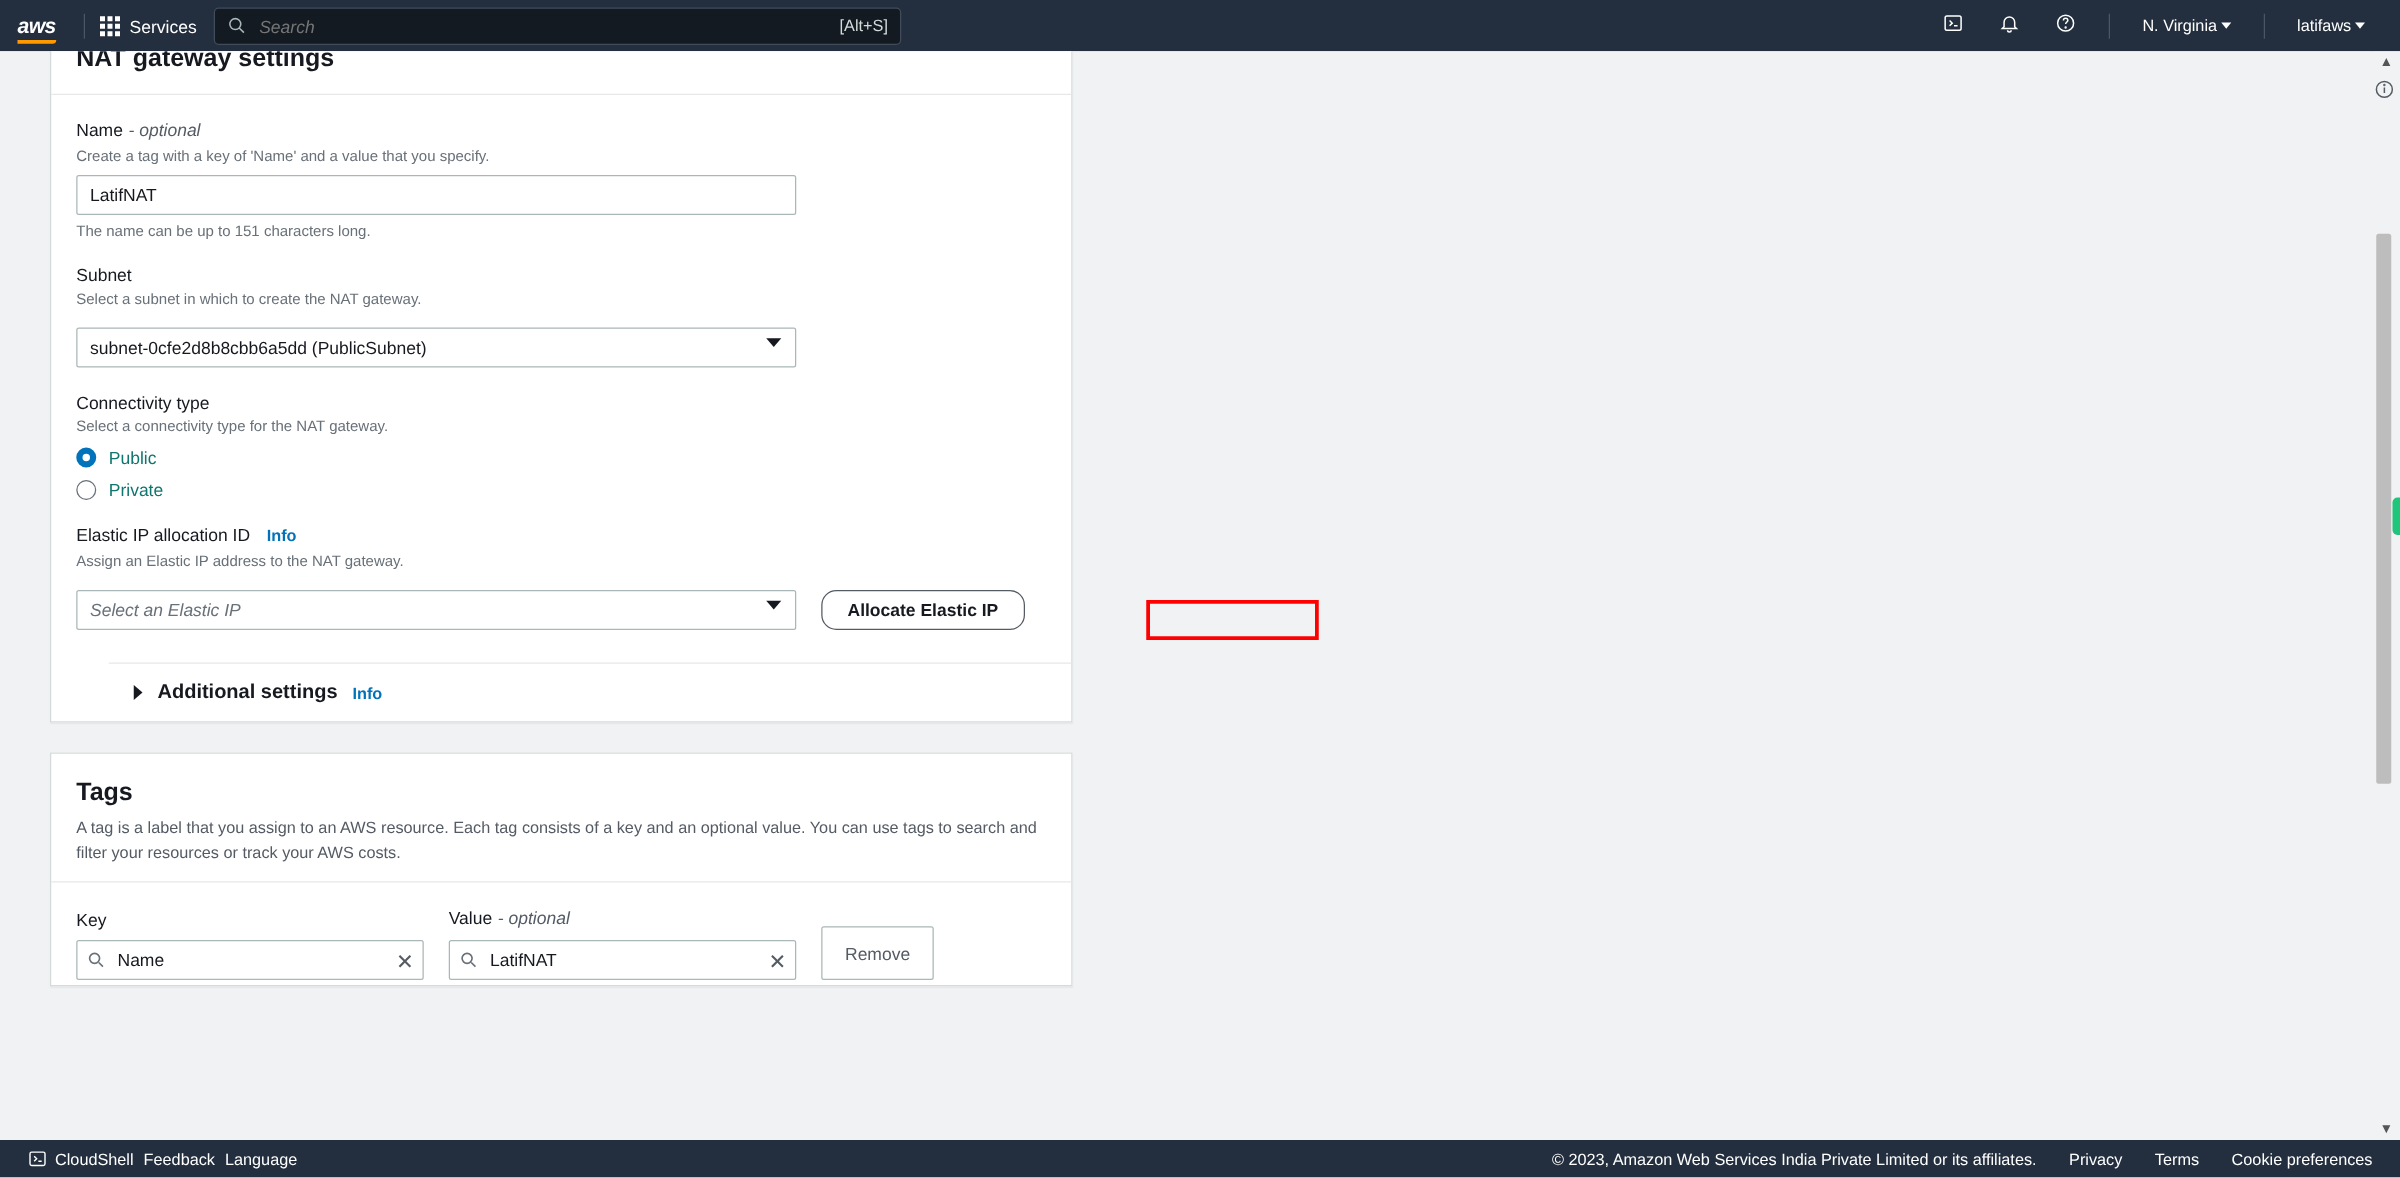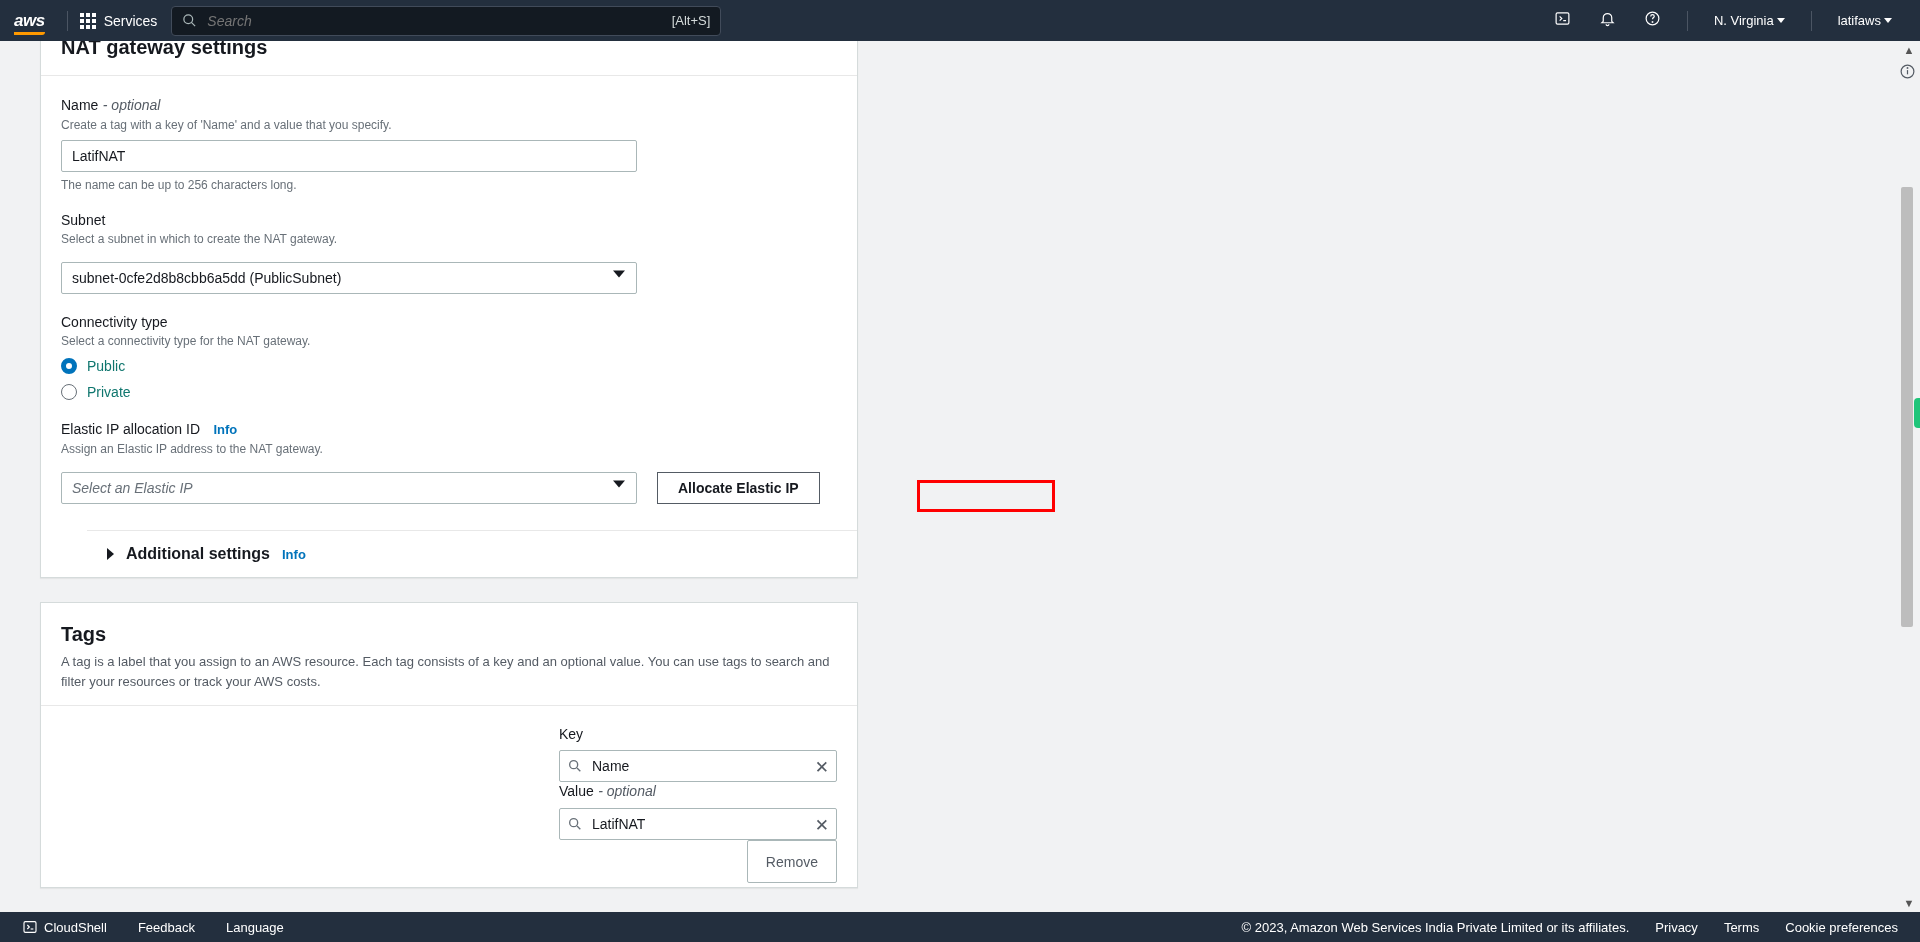--- a/index.html
+++ b/index.html
@@ -46,46 +46,46 @@
 .select-wrap .text-input { width:100%; padding-right:34px; cursor:pointer; }
 .select-caret { position:absolute; right:12px; top:50%; transform:translateY(-50%); width:0; height:0; border-left:6px solid transparent; border-right:6px solid transparent; border-top:7px solid #16191f; }
 .placeholder { color:#687078; font-style:italic; }
 
 .radio-row { display:flex; align-items:center; gap:10px; margin-top:10px; cursor:pointer; }
 .radio-circle { width:16px; height:16px; border:1px solid #687078; border-radius:50%; display:flex; align-items:center; justify-content:center; background:#fff; }
 .radio-circle.checked { border:5px solid #0073bb; }
 .radio-label { font-size:14px; color:#0f766e; }
 
 .inline-row { display:flex; gap:20px; align-items:flex-end; }
-.btn-outline { border:1px solid #545b64; background:#fff; height:32px; padding:0 20px; border-radius:0; font-size:14px; font-weight:700; color:#16191f; cursor:pointer; display:flex; align-items:center; }
+.btn-outline { border:1px solid #545b64; background:#fff; height:32px; padding:0 20px; border-radius:12px; font-size:14px; font-weight:700; color:#16191f; cursor:pointer; display:flex; align-items:center; }
 
 .additional-row { border-top:1px solid #e8e8e8; padding:14px 20px; display:flex; align-items:center; gap:12px;margin-left:46px; }
 .expand-caret { width:0; height:0; border-top:6px solid transparent; border-bottom:6px solid transparent; border-left:7px solid #16191f; }
 .additional-title { font-size:16px; font-weight:700; color:#16191f; }
 .info-link { color:#0073bb; font-size:13px; font-weight:700; cursor:pointer; }
 
 .tags-desc { font-size:13px; color:#545b64; margin-top:6px; line-height:1.5; }
-.tag-row { display:flex; align-items:flex-end; padding:20px 20px 4px 20px; border-top:1px solid #e8e8e8;flex-direction:column; }
+.tag-row { display:flex; gap:20px; align-items:flex-end; padding:20px 20px 4px 20px; border-top:1px solid #e8e8e8; }
 .tag-col { display:flex; flex-direction:column; }
 .tag-label { font-size:14px; color:#16191f; margin-bottom:8px; }
 .tag-input-wrap { position:relative; width:278px; }
 .tag-input { width:100%; height:32px; border:1px solid #aab7b8; border-radius:2px; padding:0 32px; font-size:14px; color:#16191f; outline:none; }
 .tag-input-wrap svg.mag { position:absolute; left:8px; top:8px; width:16px; height:16px; stroke:#687078; fill:none; stroke-width:2; }
 .tag-input-wrap .clear-x { position:absolute; right:8px; top:7px; cursor:pointer; font-size:17px; color:#545b64; }
 .btn-remove { border:1px solid #aab7b8; background:#fff; height:43px; padding:0 18px; border-radius:2px; font-size:14px; color:#545b64; cursor:pointer; }
 
 
 .red-box { position:absolute; left:917px; top:439px; width:138px; height:32px; border:3px solid #ff0000; background:transparent; }
 
 
 .green-tab { position:absolute; right:0; top:398px; width:6px; height:30px; background:#1fc57a; border-radius:4px 0 0 4px; }
 
 
 .footer { position:absolute; bottom:0; left:0; right:0; height:30px; background:#232f3e; display:flex; align-items:center; color:#fff; font-size:13px; padding:0 22px; }
-.footer-left { display:flex; align-items:center; gap:31px; }
+.footer-left { display:flex; align-items:center; gap:8px; }
 .cs-btn { display:flex; align-items:center; gap:6px; cursor:pointer; }
 .cs-btn svg { width:16px; height:16px; stroke:#fff; fill:none; stroke-width:1.7; }
 .footer-right { margin-left:auto; display:flex; align-items:center; gap:26px; }
 .footer a { color:#fff; text-decoration:none; cursor:pointer; }
 </style>
 </head>
 <body>
 
 <div class="topnav">
   <span class="aws-logo">aws</span>
@@ -145,21 +145,21 @@
   <div class="panel" style="margin-top:-8px">
     <div class="panel-body">
       <div class="section-title" style="margin-top:-18px">NAT gateway settings</div>
       <hr class="section-hr">
 
       <div class="field">
         <span class="field-label">Name</span>
         <span class="field-label opt">- optional</span>
         <div class="field-desc">Create a tag with a key of 'Name' and a value that you specify.</div>
         <input class="text-input" value="LatifNAT" style="">
-        <div class="field-hint">The name can be up to 256 characters long.</div>
+        <div class="field-hint">The name can be up to 151 characters long.</div>
       </div>
 
       <div class="field">
         <div class="field-label">Subnet</div>
         <div class="field-desc">Select a subnet in which to create the NAT gateway.</div>
         <div class="select-wrap">
           <input class="text-input" readonly="" value="subnet-0cfe2d8b8cbb6a5dd (PublicSubnet)" style="">
           <div class="select-caret"></div>
         </div>
       </div>

